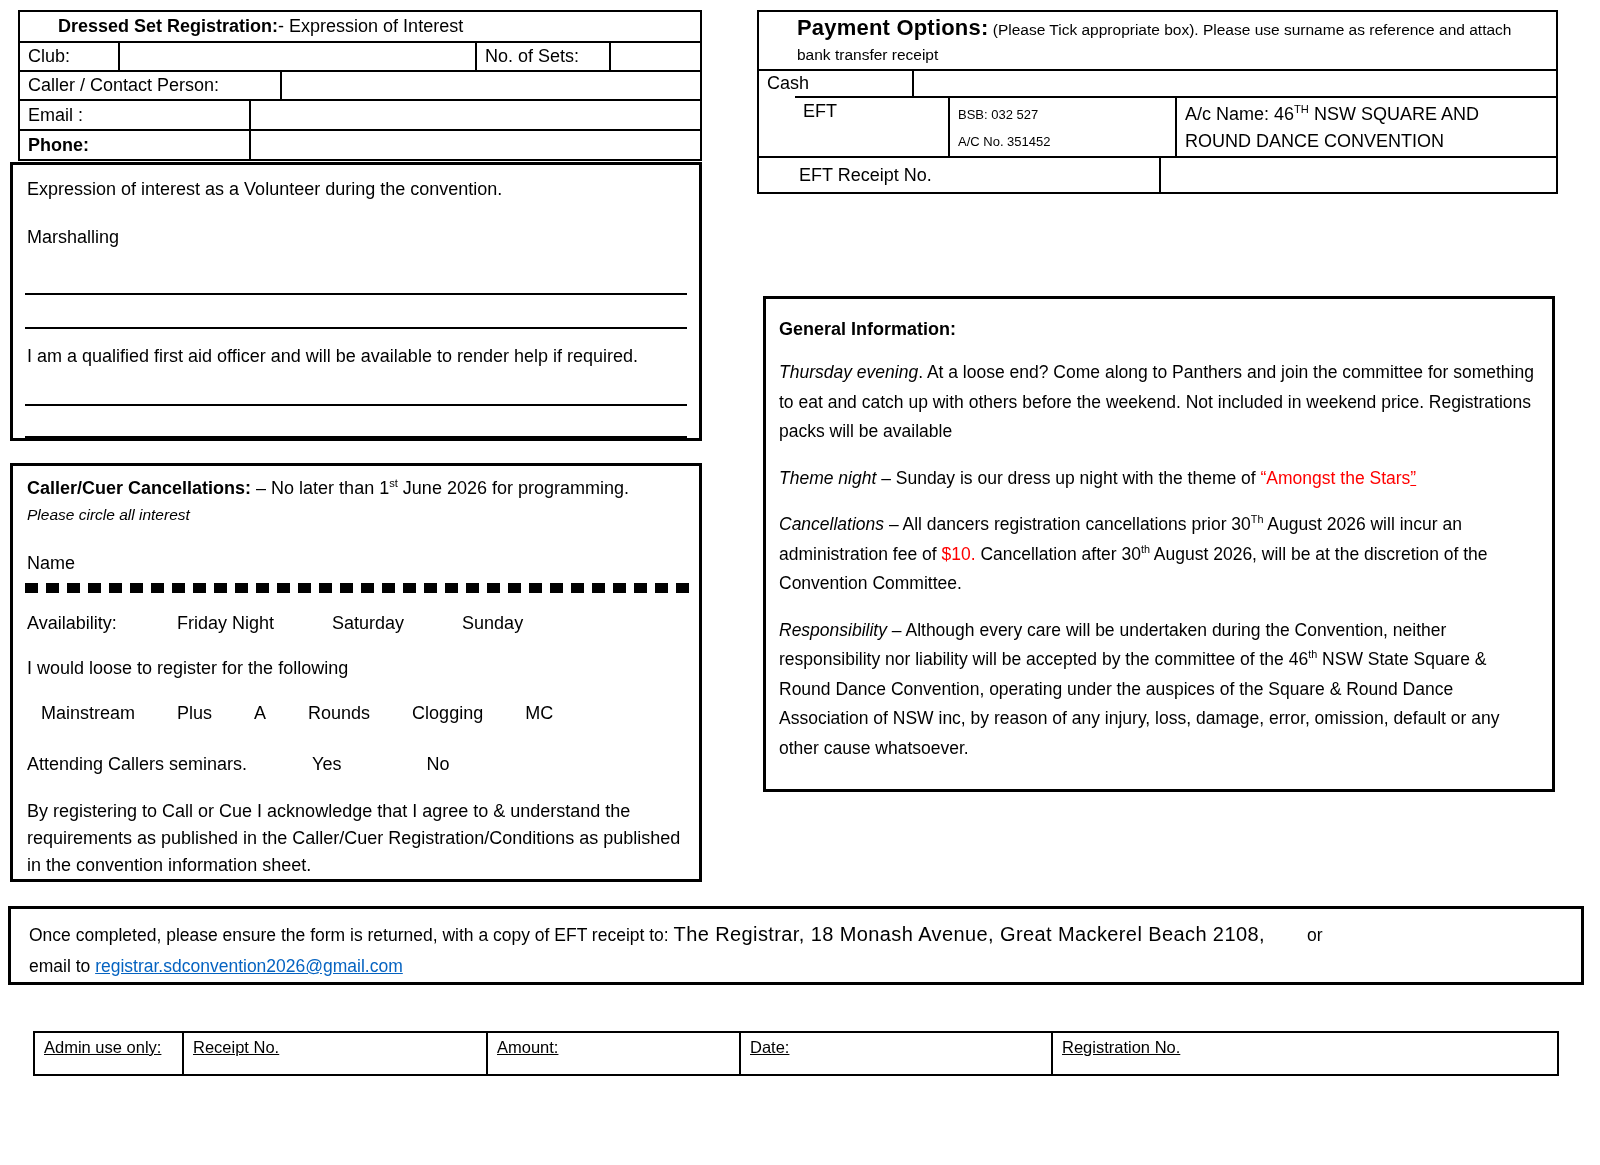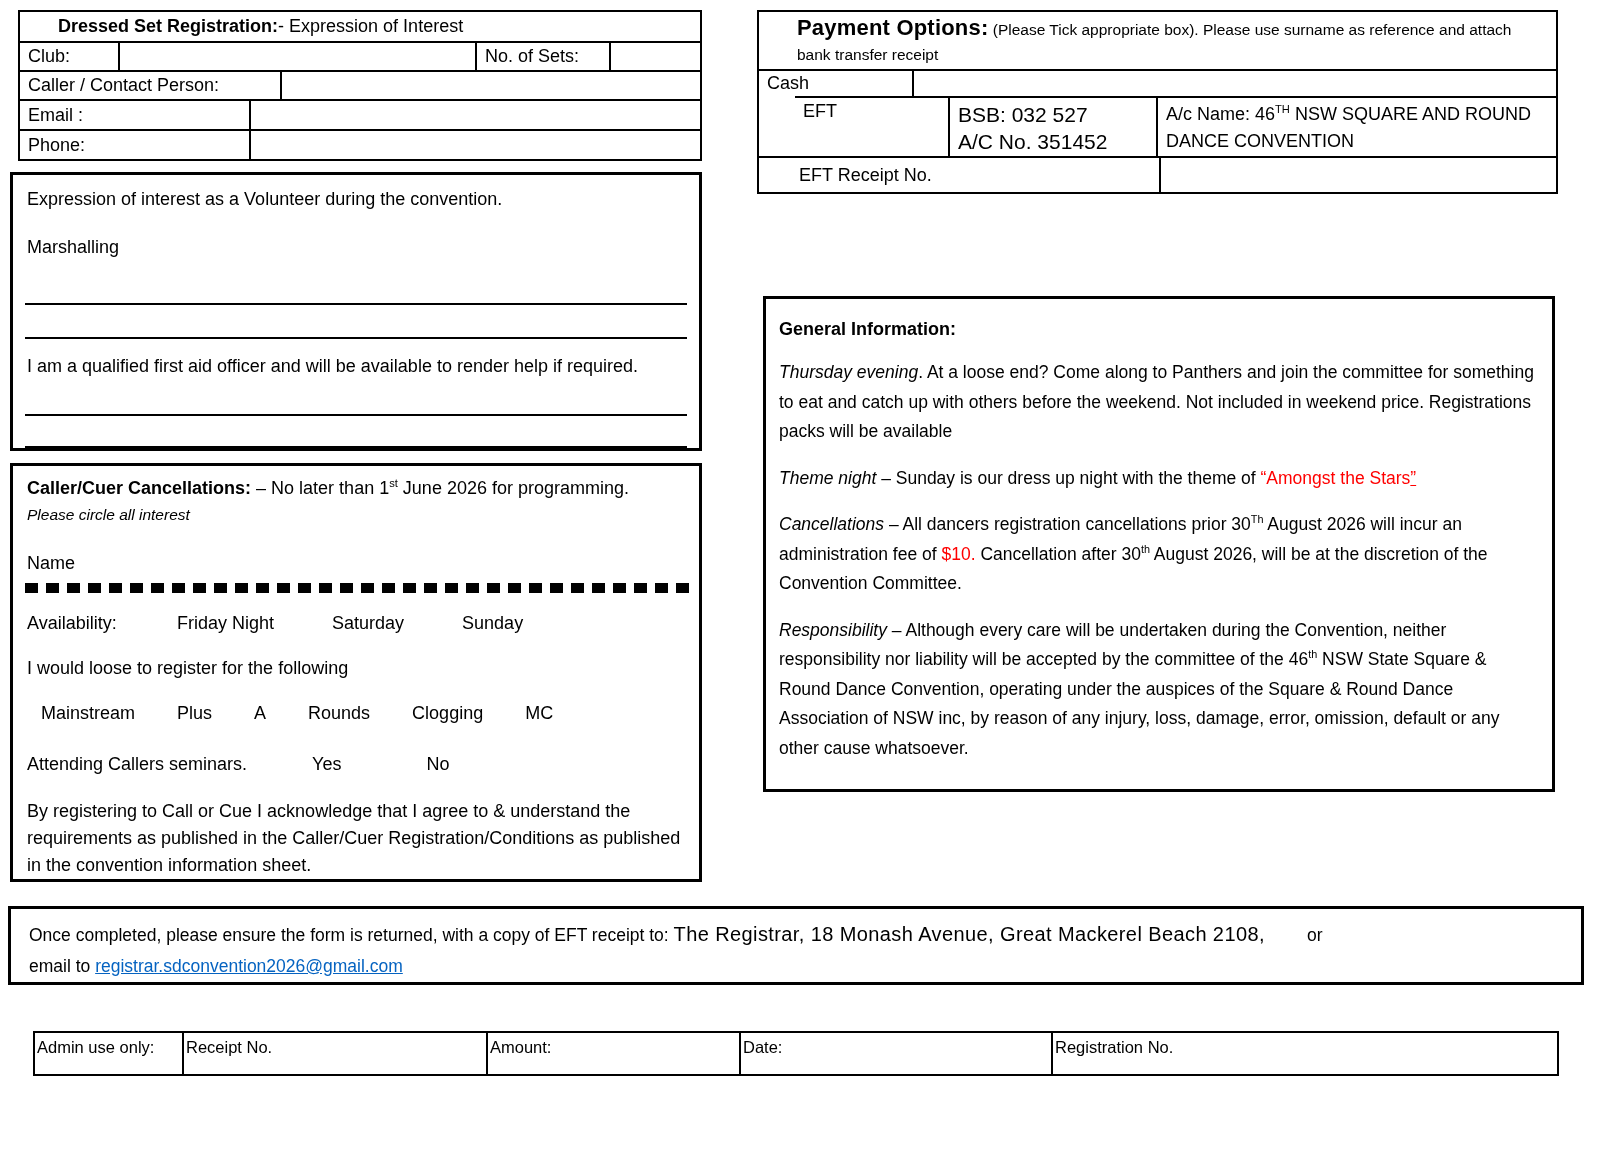--- a/index.html
+++ b/index.html
@@ -27,26 +27,26 @@
   #dressed .trow.r4, #dressed .trow.r5 { height:30px; }
 
   
   #payment { left:757px; top:10px; width:801px; }
   #payment .hdr { display:block; padding:3px 8px 2px 8px; font-size:15.5px; line-height:25px; }
   #payment .hdr .ptitle { font-size:22px; font-weight:bold; letter-spacing:0.2px; }
   #payment .r-cash { height:27px; }
   #payment .r-eft { height:60px;margin-left:36px; }
   #payment .r-rcpt { height:36px; }
   #payment .c1 { width:153px; flex:none; }
-  #payment .c2 { width:208px; flex:none; display:block; padding-top:3px; line-height:27px; font-size:21px; }
+  #payment .c2 { width:227px; flex:none; display:block; padding-top:3px; line-height:27px; font-size:13px; }
   #payment .c3 { flex:1; display:block; padding-top:3px; line-height:27px; font-size:18px; }
   #payment .rcpt-label { width:400px; flex:none; padding-left:40px; }
 
   
-  #volunteer { left:10px; top:172px; width:692px; height:279px; }
+  #volunteer { left:10px; top:162px; width:692px; height:279px; }
   #volunteer .txt { font-size:18px; margin:0; padding:0 14px; }
   #volunteer .p1 { margin-top:14px; }
   #volunteer .p2 { margin-top:27px; }
   #volunteer .p3 { margin-top:17px; }
   .write-line { height:0; border-bottom:2px solid #000; margin:0 12px; }
   #volunteer .l1 { margin-top:45px; }
   #volunteer .l2 { margin-top:32px; }
   #volunteer .l3 { margin-top:37px; }
   #volunteer .l4 { margin-top:30px; }
 
@@ -80,21 +80,21 @@
   
   #return-box { left:8px; top:906px; width:1576px; height:79px; }
   #return-box .inner { padding:10px 18px 0 18px; font-size:17.5px; line-height:31px; }
   #return-box .address { font-size:20px; letter-spacing:0.4px; }
   #return-box .or { margin-left:42px; }
   a.email { color:#0563C1; text-decoration:underline; cursor:pointer; }
 
   
   #admin { left:33px; top:1031px; width:1526px; height:45px; display:flex; }
   #admin .acell { border-left:2px solid #000; box-sizing:border-box; font-size:16.5px;
-    padding:5px 2px; display:block; }
+    padding:5px 9px; display:block;text-decoration:underline; }
   #admin .acell:first-child { border-left:none; }
   #admin .a1 { width:147px; flex:none; }
   #admin .a2 { width:304px; flex:none; }
   #admin .a3 { width:253px; flex:none; }
   #admin .a4 { width:312px; flex:none; }
   #admin .a5 { flex:1; }
 </style>
 </head>
 <body>
 
@@ -115,21 +115,21 @@
     </div>
     <div class="trow">
       <div class="tcell" style="width:260px;flex:none;">Caller / Contact Person:</div>
       <div class="tcell fill"></div>
     </div>
     <div class="trow r4">
       <div class="tcell" style="width:229px;flex:none;">Email :</div>
       <div class="tcell fill"></div>
     </div>
     <div class="trow r5">
-      <div class="tcell" style="width:229px;flex:none;">Phone:</div>
+      <div class="tcell" style="width:229px;flex:none;font-weight:bold;">Phone:</div>
       <div class="tcell fill"></div>
     </div>
   </div>
 
   <div id="payment" class="tbl">
     <div class="trow">
       <div class="hdr fill">
         <span class="ptitle">Payment Options:</span><span> (Please Tick appropriate box).  Please use surname as reference and attach bank transfer receipt</span>
       </div>
     </div>

